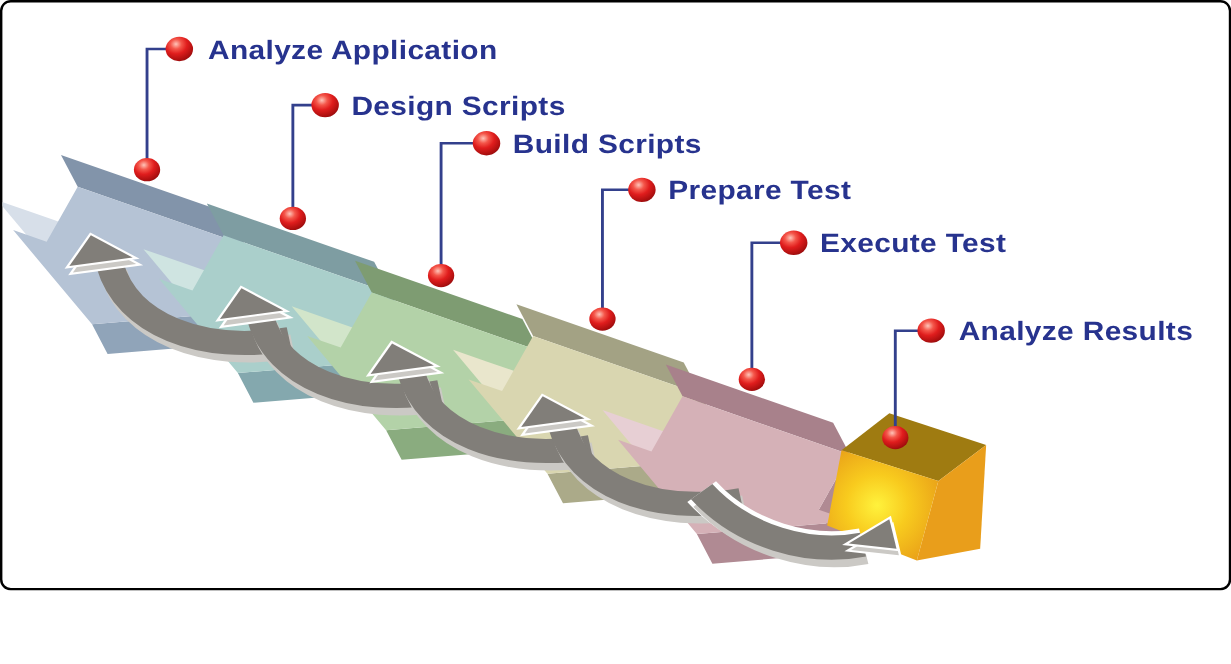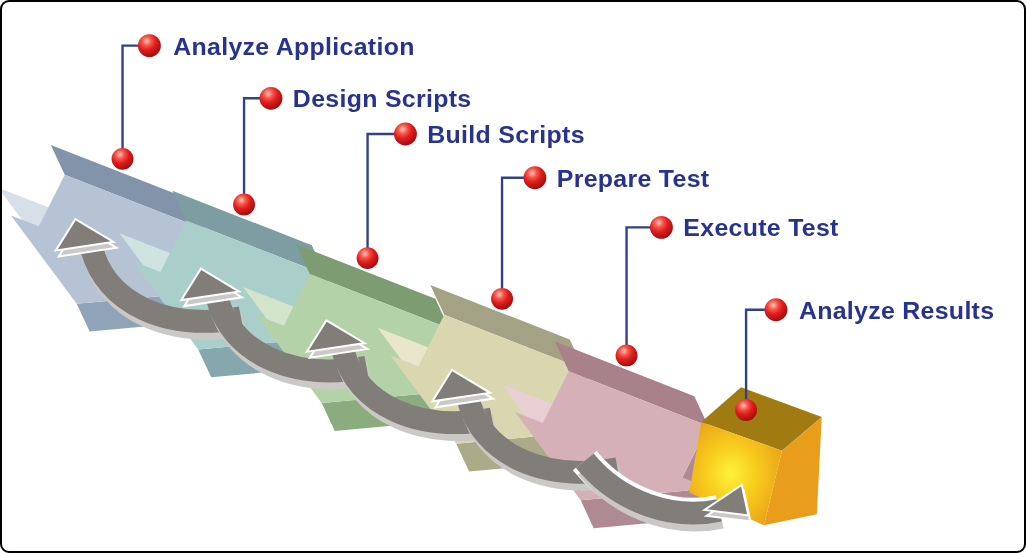--- a/index.html
+++ b/index.html
@@ -1,18 +1,18 @@
 <!DOCTYPE html>
 <html><head>
 <meta charset="utf-8">
 <style>
   html,body{margin:0;padding:0;background:#ffffff;}
   #canvas{
     box-sizing:border-box;
-    width:1026px;height:553px;
+    width:1026px;height:492px;
     background:#ffffff;
     border:2.5px solid #000000;
     border-radius:9px;
     overflow:hidden;
     position:relative;
     font-family:"Liberation Sans",sans-serif;
   }
   svg{display:block;width:100%;height:100%;}
   .step-label{
     font-family:"Liberation Sans",sans-serif;

